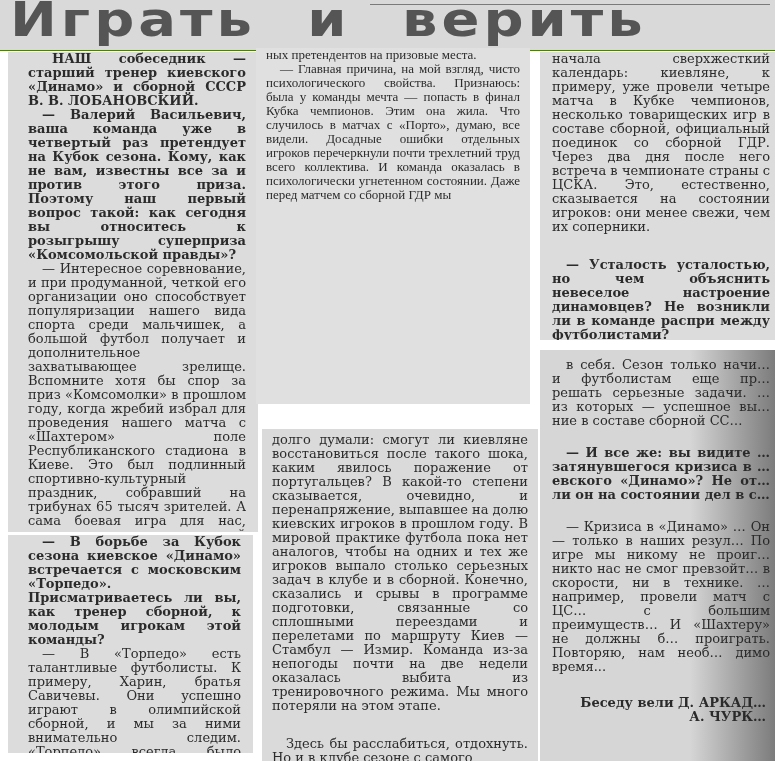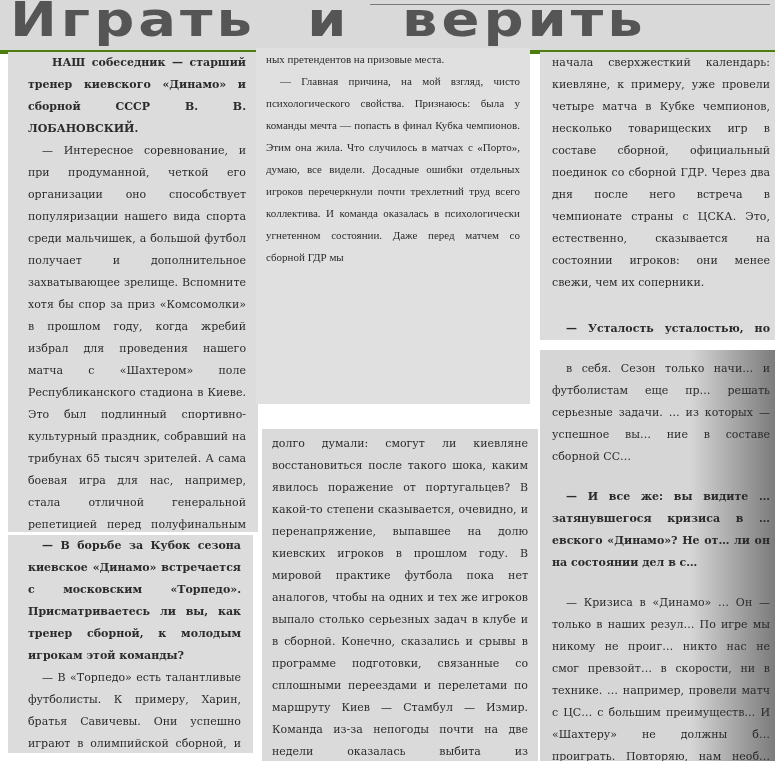--- a/index.html
+++ b/index.html
@@ -1,25 +1,25 @@
 <!DOCTYPE html>
 <html><head>
   <meta charset="utf-8">
   <style>
     html, body { margin: 0; padding: 0; background: #ffffff; }
     body { width: 775px; height: 761px; position: relative; overflow: hidden;
            font-family: "DejaVu Serif", serif; color: #2b2b2b; }
     .banner { position: absolute; left: 0; top: 0; width: 775px; height: 50px;
-              background: #d9d9d9; border-bottom: 4px solid #4d7c0f; }
+              background: #d9d9d9; border-bottom: 1px solid #4d7c0f; }
     .banner .rule { position: absolute; left: 370px; top: 4px; width: 400px; height: 1px; background: #7a7a7a; }
     .title { position: absolute; left: 10px; top: -8px; font-family: "DejaVu Sans", sans-serif;
              font-size: 56px; font-weight: bold; letter-spacing: 4px; color: #555555;
              transform: scaleY(0.85); transform-origin: top left; white-space: nowrap; word-spacing: 28px; }
     .clip { position: absolute; background: #dcdcdc; overflow: hidden;
-            font-size: 11px; line-height: 22px; text-align: justify; hyphens: manual; }
+            font-size: 13px; line-height: 14px; text-align: justify; hyphens: manual; }
     .clip p { margin: 0; text-indent: 14px; }
     .clip p.q { font-weight: bold; }
     .clip p.gap { margin-top: 24px; }
     .clip p.noind { text-indent: 0; }
     .pad { padding: 0 12px 0 20px; }
     .pad-m { padding: 0 10px 0 10px; }
     .pad-r { padding: 0 10px 0 12px; }
     .shade::after { content: ""; position: absolute; right: 0; top: 0; bottom: 0; width: 90px;
                     background: linear-gradient(to right, rgba(0,0,0,0), rgba(40,40,40,0.55)); pointer-events: none; }
     .sig { text-align: right; font-weight: bold; padding-right: 4px; }
@@ -27,20 +27,21 @@
 </head>
 <body>
 
 <div class="banner">
   <div class="rule"></div>
   <div class="title">Играть и верить</div>
 </div>
 
 <div class="clip pad" style="left:8px; top:52px; width:218px; height:480px;">
   <p class="q noind" style="text-indent:24px;">НАШ собеседник — старший тренер киевского «Динамо» и сборной СССР В. В. ЛОБАНОВСКИЙ.</p>
+  <p class="q">— Валерий Васильевич, ваша команда уже в четвертый раз претендует на Кубок сезона. Кому, как не вам, известны все за и против этого приза. Поэтому наш первый вопрос такой: как сегодня вы относитесь к розыгрышу суперприза «Комсомольской правды»?</p>
   <p>— Интересное соревнование, и при продуманной, четкой его организации оно способствует популяризации нашего вида спорта среди мальчишек, а большой футбол получает и дополнительное захватывающее зрелище. Вспомните хотя бы спор за приз «Комсомолки» в прошлом году, когда жребий избрал для проведения нашего матча с «Шахтером» поле Республиканского стадиона в Киеве. Это был подлинный спортивно-культурный праздник, собравший на трибунах 65 тысяч зрителей. А сама боевая игра для нас, например, стала отличной генеральной репетицией перед полуфинальным матчем на Кубок кубков с пражской «Дуклой». Но Кубок сезона «Комсомольской правды» должен иметь свое раз и навсегда утвержденное положение о розыгрыше и входить в футбольный календарь.</p>
 </div>
 
 <div class="clip pad" style="left:8px; top:535px; width:213px; height:218px;">
   <p class="q">— В борьбе за Кубок сезона киевское «Динамо» встречается с московским «Торпедо». Присматриваетесь ли вы, как тренер сборной, к молодым игрокам этой команды?</p>
   <p>— В «Торпедо» есть талантливые футболисты. К примеру, Харин, братья Савичевы. Они успешно играют в олимпийской сборной, и мы за ними внимательно следим. «Торпедо» всегда было хорошо организованной, подготовленной командой. В этом году торпедовцы успешно стартовали в чемпионате и, думаю, будут одними из основ-</p>
 </div>
 
 <div class="clip pad-m" style="left:256px; top:48px; width:254px; height:356px; background:#e0e0e0;font-family:Liberation Serif, serif;">
   <p class="noind">ных претендентов на призовые места.</p>

